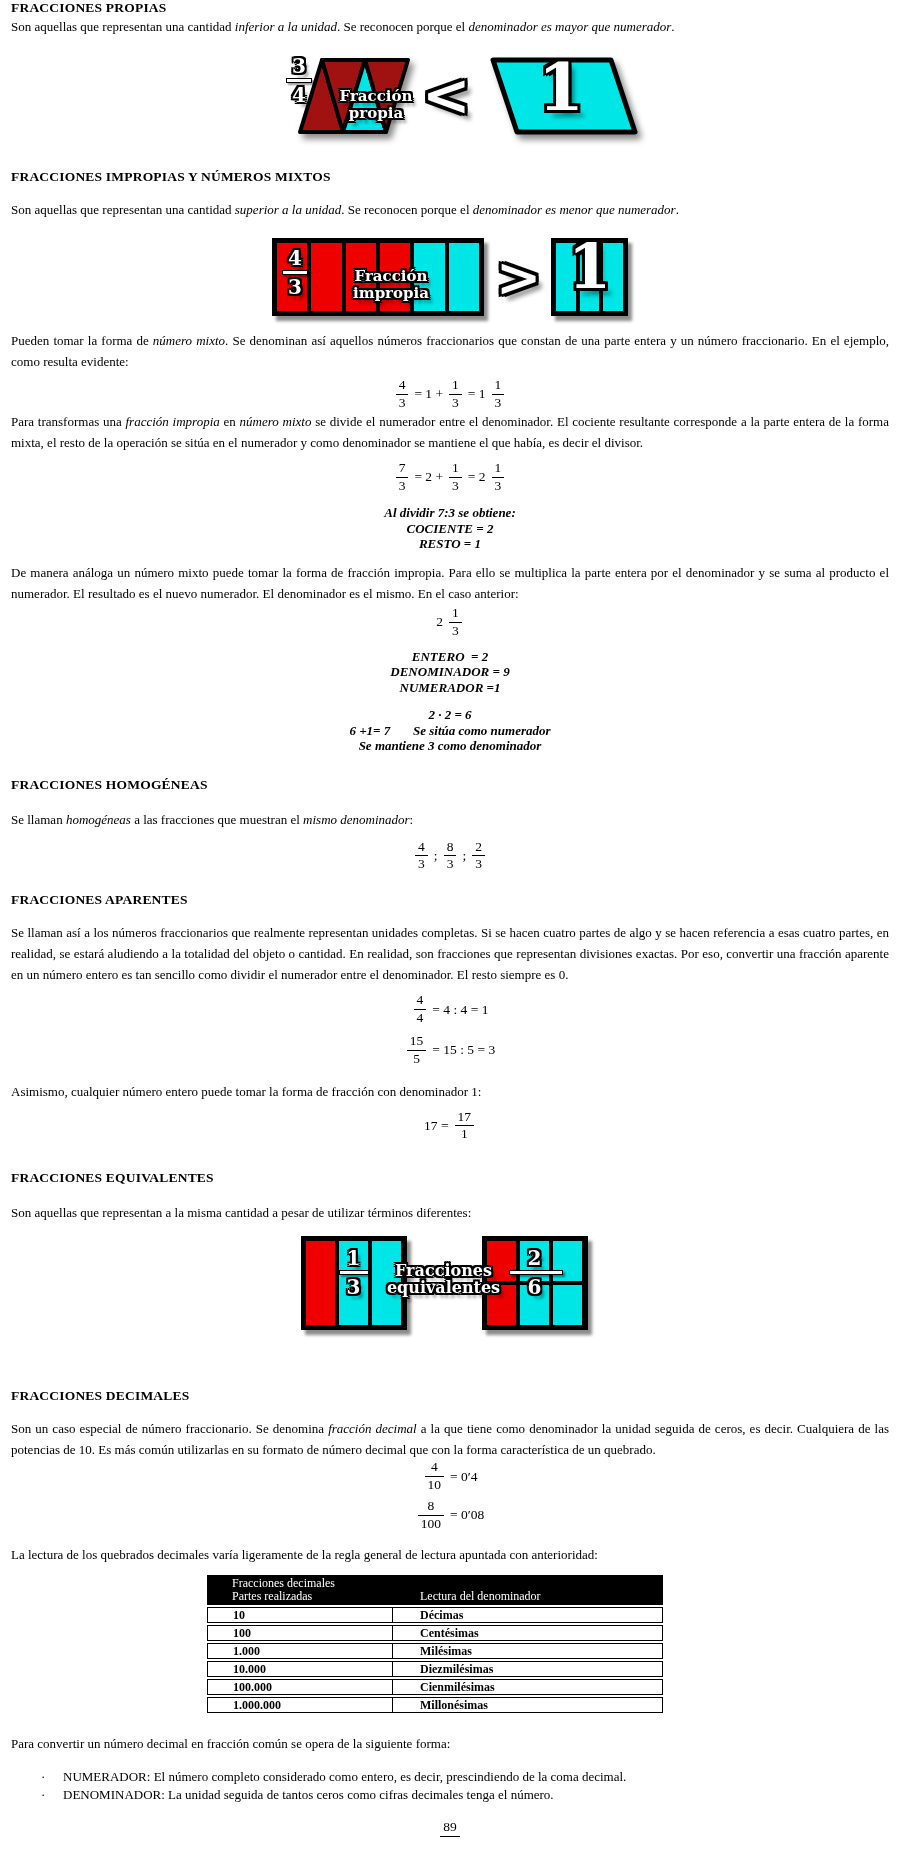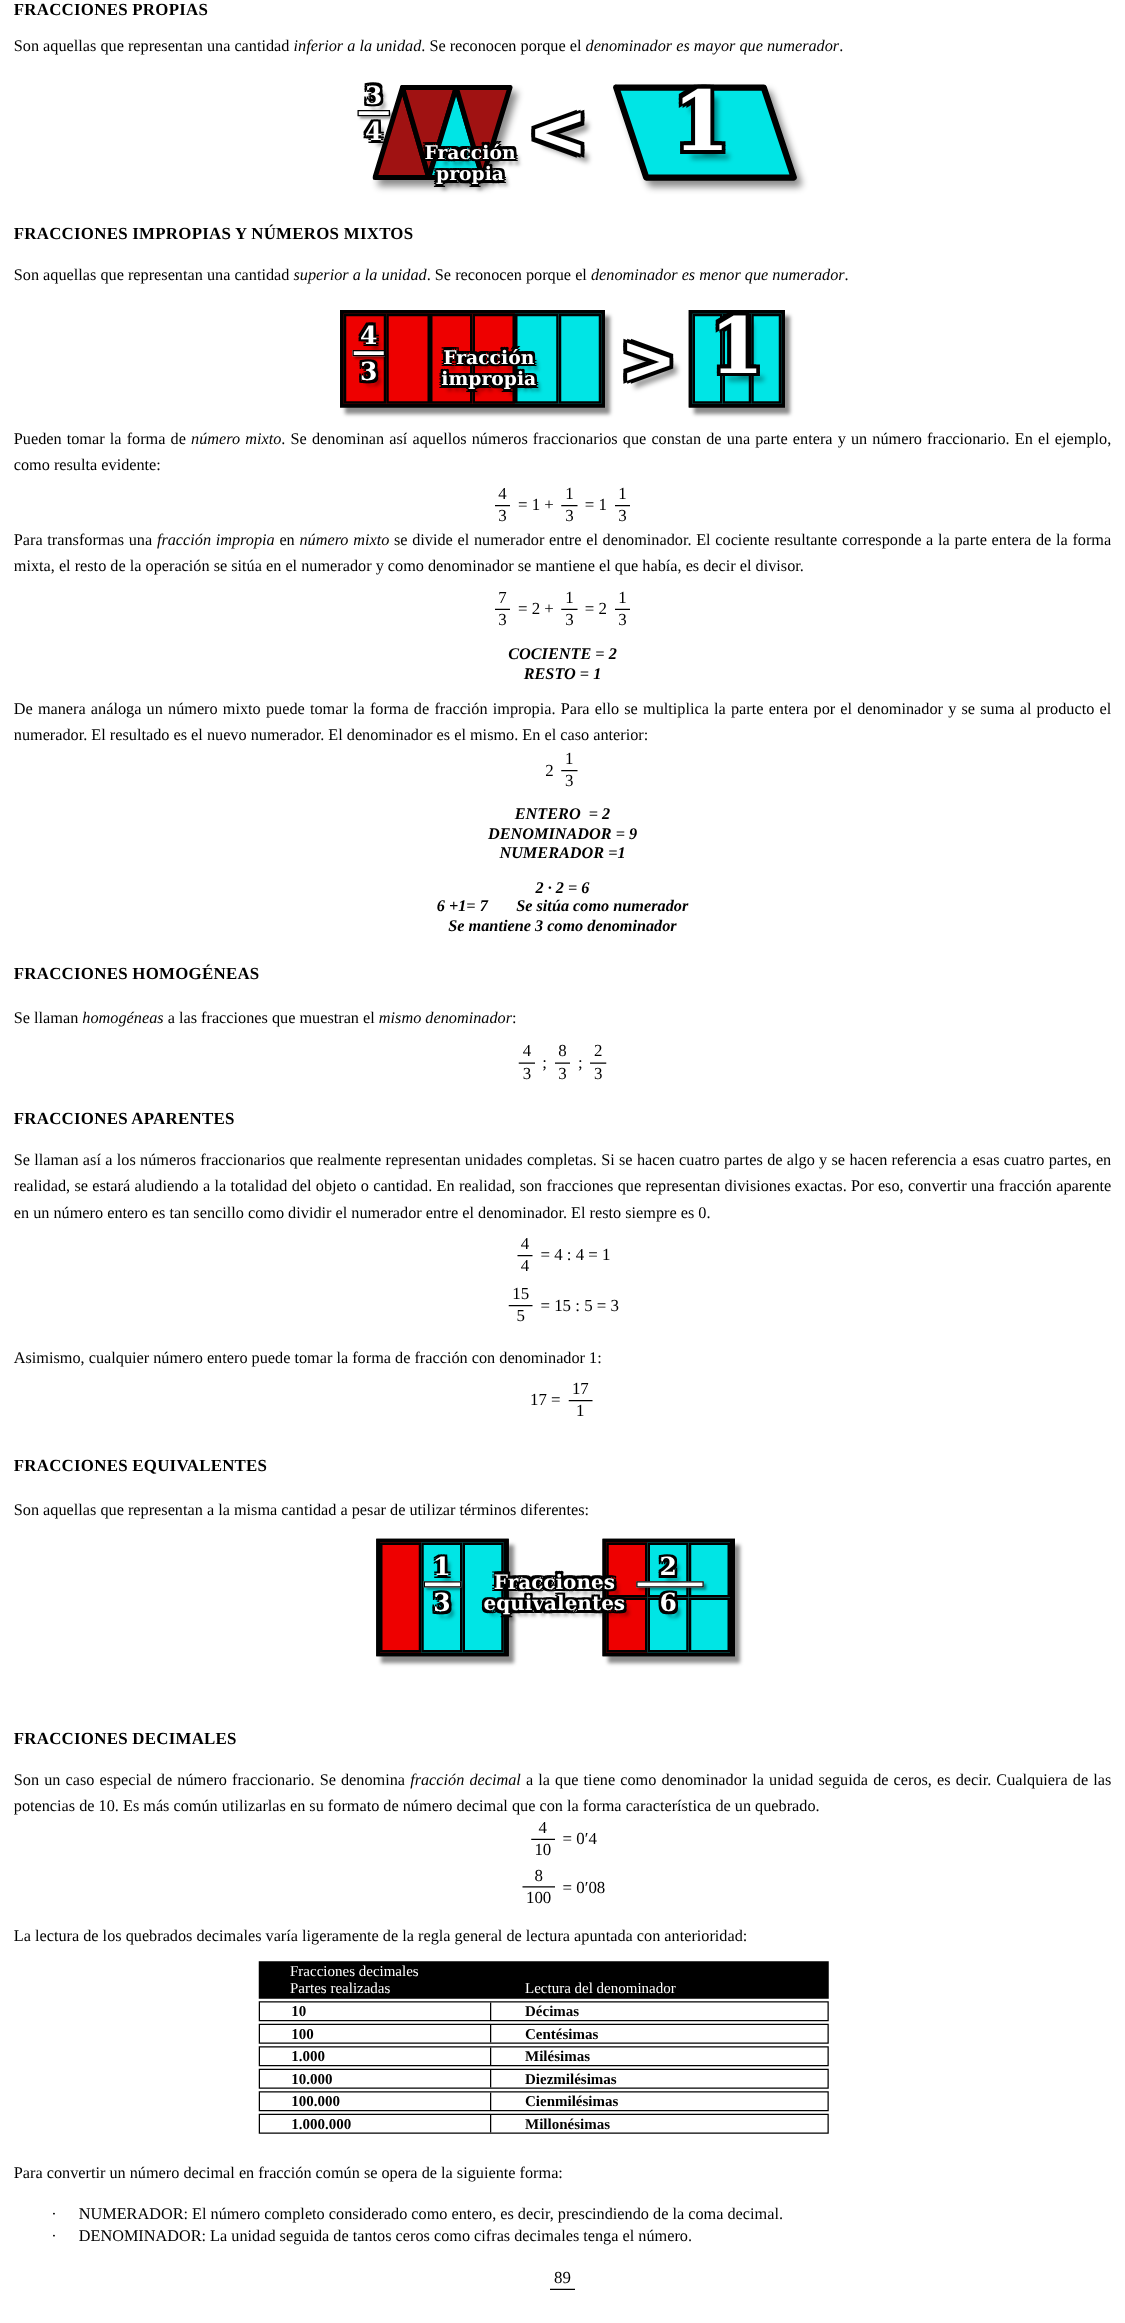--- a/index.html
+++ b/index.html
@@ -47,35 +47,35 @@
   .bullet{display:flex;font-size:13px;line-height:14px;margin-left:30px;}
   .bdot{width:22px;}
 </style>
 </head>
 <body>
 
 <div class="page">
 
   <h2 class="hd" style="">FRACCIONES PROPIAS</h2>
 
-  <p class="para" style="margin-top:10px"><span>Son aquellas que representan una cantidad </span><i>inferior a la unidad</i><span>. Se reconocen porque el </span><i>denominador es mayor que numerador</i><span>.</span></p>
+  <p class="para" style="margin-top:0"><span>Son aquellas que representan una cantidad </span><i>inferior a la unidad</i><span>. Se reconocen porque el </span><i>denominador es mayor que numerador</i><span>.</span></p>
 
   <div class="fig" style="margin-top:19px;width:356px;height:80px;transform:translateX(14px)">
     <div class="figfrac owhite" style="left:0;top:8;width:26px">
       <div>3</div>
       <div class="fbar"></div>
       <div>4</div>
     </div>
     <svg class="shape" style="position:absolute;left:12px;top:0" width="114" height="80" viewBox="0 0 114 80">
       <polygon points="2,76 24,4 45,76" fill="#a01212" stroke="#000" stroke-width="4" stroke-linejoin="round"></polygon>
       <polygon points="24,4 45,76 67,4" fill="#a01212" stroke="#000" stroke-width="4" stroke-linejoin="round"></polygon>
       <polygon points="45,76 67,4 88,76" fill="#00e5e5" stroke="#000" stroke-width="4" stroke-linejoin="round"></polygon>
       <polygon points="67,4 88,76 110,4" fill="#a01212" stroke="#000" stroke-width="4" stroke-linejoin="round"></polygon>
     </svg>
-    <div class="figcap owhite" style="left:30px;top:48px;width:120px">Fracción propia</div>
+    <div class="figcap owhite" style="left:30px;top:32px;width:120px">Fracción propia</div>
     <div class="figop obig" style="left:136px;top:10px;font-size:58px">&lt;</div>
     <svg class="shape" style="position:absolute;left:203px;top:0" width="150" height="80" viewBox="0 0 150 80">
       <polygon points="4,4 122,4 146,76 28,76" fill="#00e5e5" stroke="#000" stroke-width="5" stroke-linejoin="round"></polygon>
     </svg>
     <div class="figop obig" style="left:252px;top:-2px;font-size:66px">1</div>
   </div>
 
   <h2 class="hd" style="margin-top:33px">FRACCIONES IMPROPIAS Y NÚMEROS MIXTOS</h2>
 
   <p class="para" style="margin-top:14px"><span>Son aquellas que representan una cantidad </span><i>superior a la unidad</i><span>. Se reconocen porque el </span><i>denominador es menor que numerador</i><span>.</span></p>
@@ -136,20 +136,21 @@
         <span class="mfd">3</span>
       </span>
       <span class="mt">= 2</span>
       <span class="mf">
         <span class="mfn">1</span>
         <span class="mfd">3</span>
       </span>
     </div>
 
   <div style="margin-top:12px">
+    <p class="citalic">Al dividir 7:3 se obtiene:</p>
     <p class="citalic">COCIENTE = 2</p>
     <p class="citalic">RESTO = 1</p>
   </div>
 
   <p class="para" style="margin-top:10px"><span>De manera análoga un número mixto puede tomar la forma de fracción impropia. Para ello se multiplica la parte entera por el denominador y se suma al producto el numerador. El resultado es el nuevo numerador. El denominador es el mismo. En el caso anterior:</span></p>
 
   <div class="mathline" style="margin-top:2px">
       <span class="mt">2</span>
       <span class="mf">
         <span class="mfn">1</span>

